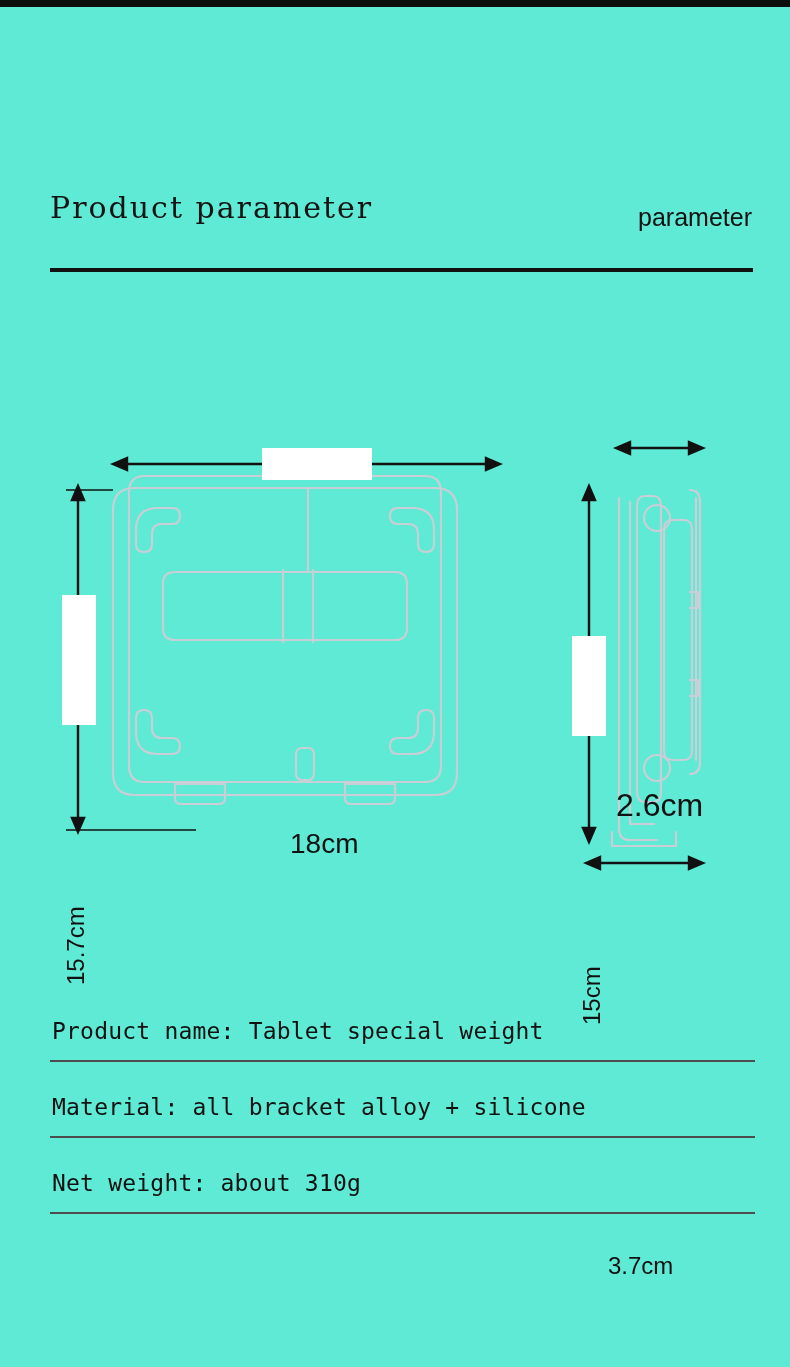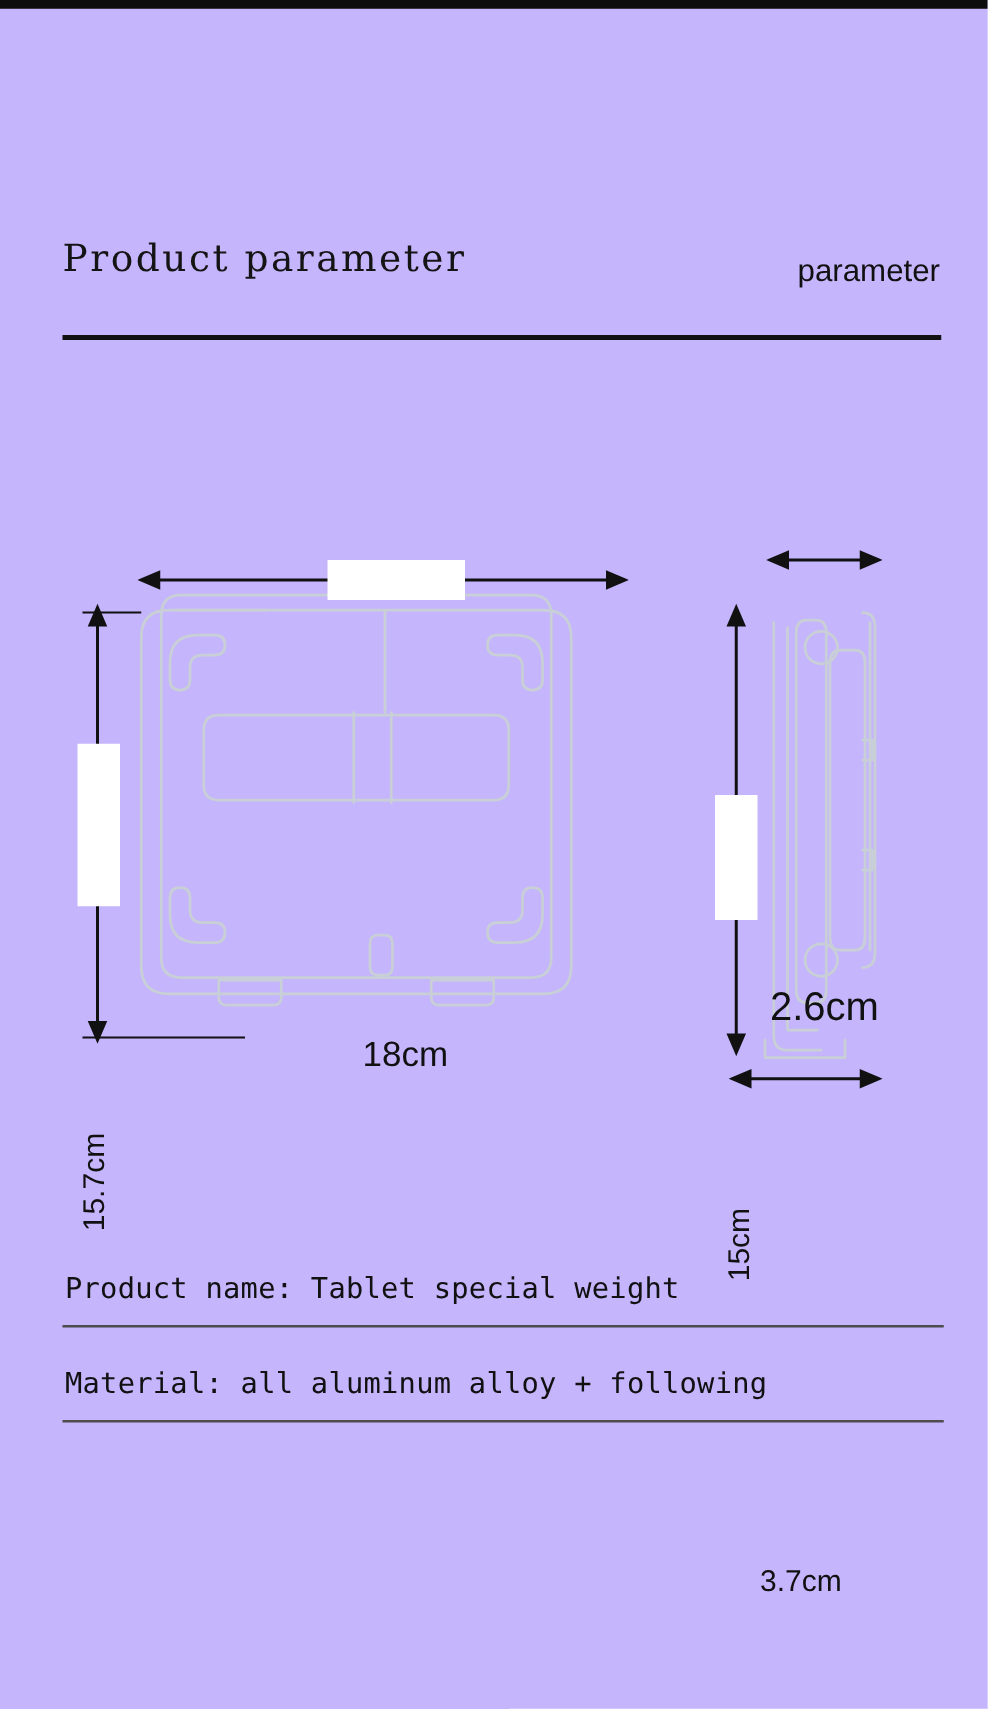--- a/index.html
+++ b/index.html
@@ -12,21 +12,21 @@
     height: 1367px;
     position: relative;
     font-family: "DejaVu Sans Mono", monospace;
     overflow: hidden;
   }
   .page {
     position: absolute;
     left: 0; top: 0;
     width: 790px;
     height: 1367px;
-    background: #c4b5fd;
+    background: #5eead4;
   }
   .topbar {
     position: absolute;
     left: 0; top: 0;
     width: 790px;
     height: 7px;
     background: #0d0d0d;
   }
   
   .header-title {
@@ -212,17 +212,20 @@
     <div class="dim-label" id="lbl-26cm">2.6cm</div>
     <div class="dim-label" id="lbl-15cm">15cm</div>
     <div class="dim-label" id="lbl-37cm">3.7cm</div>
   </div>
 
   <div class="specs">
     <div class="spec-row big">
       <span class="spec-text">Product name: Tablet special weight</span>
     </div>
     <div class="spec-row big">
-      <span class="spec-text">Material: all aluminum alloy + following</span>
+      <span class="spec-text">Material: all bracket alloy + silicone</span>
+    </div>
+    <div class="spec-row big">
+      <span class="spec-text">Net weight: about 310g</span>
     </div>
   </div>
 
 </div>
 
 </body></html>

